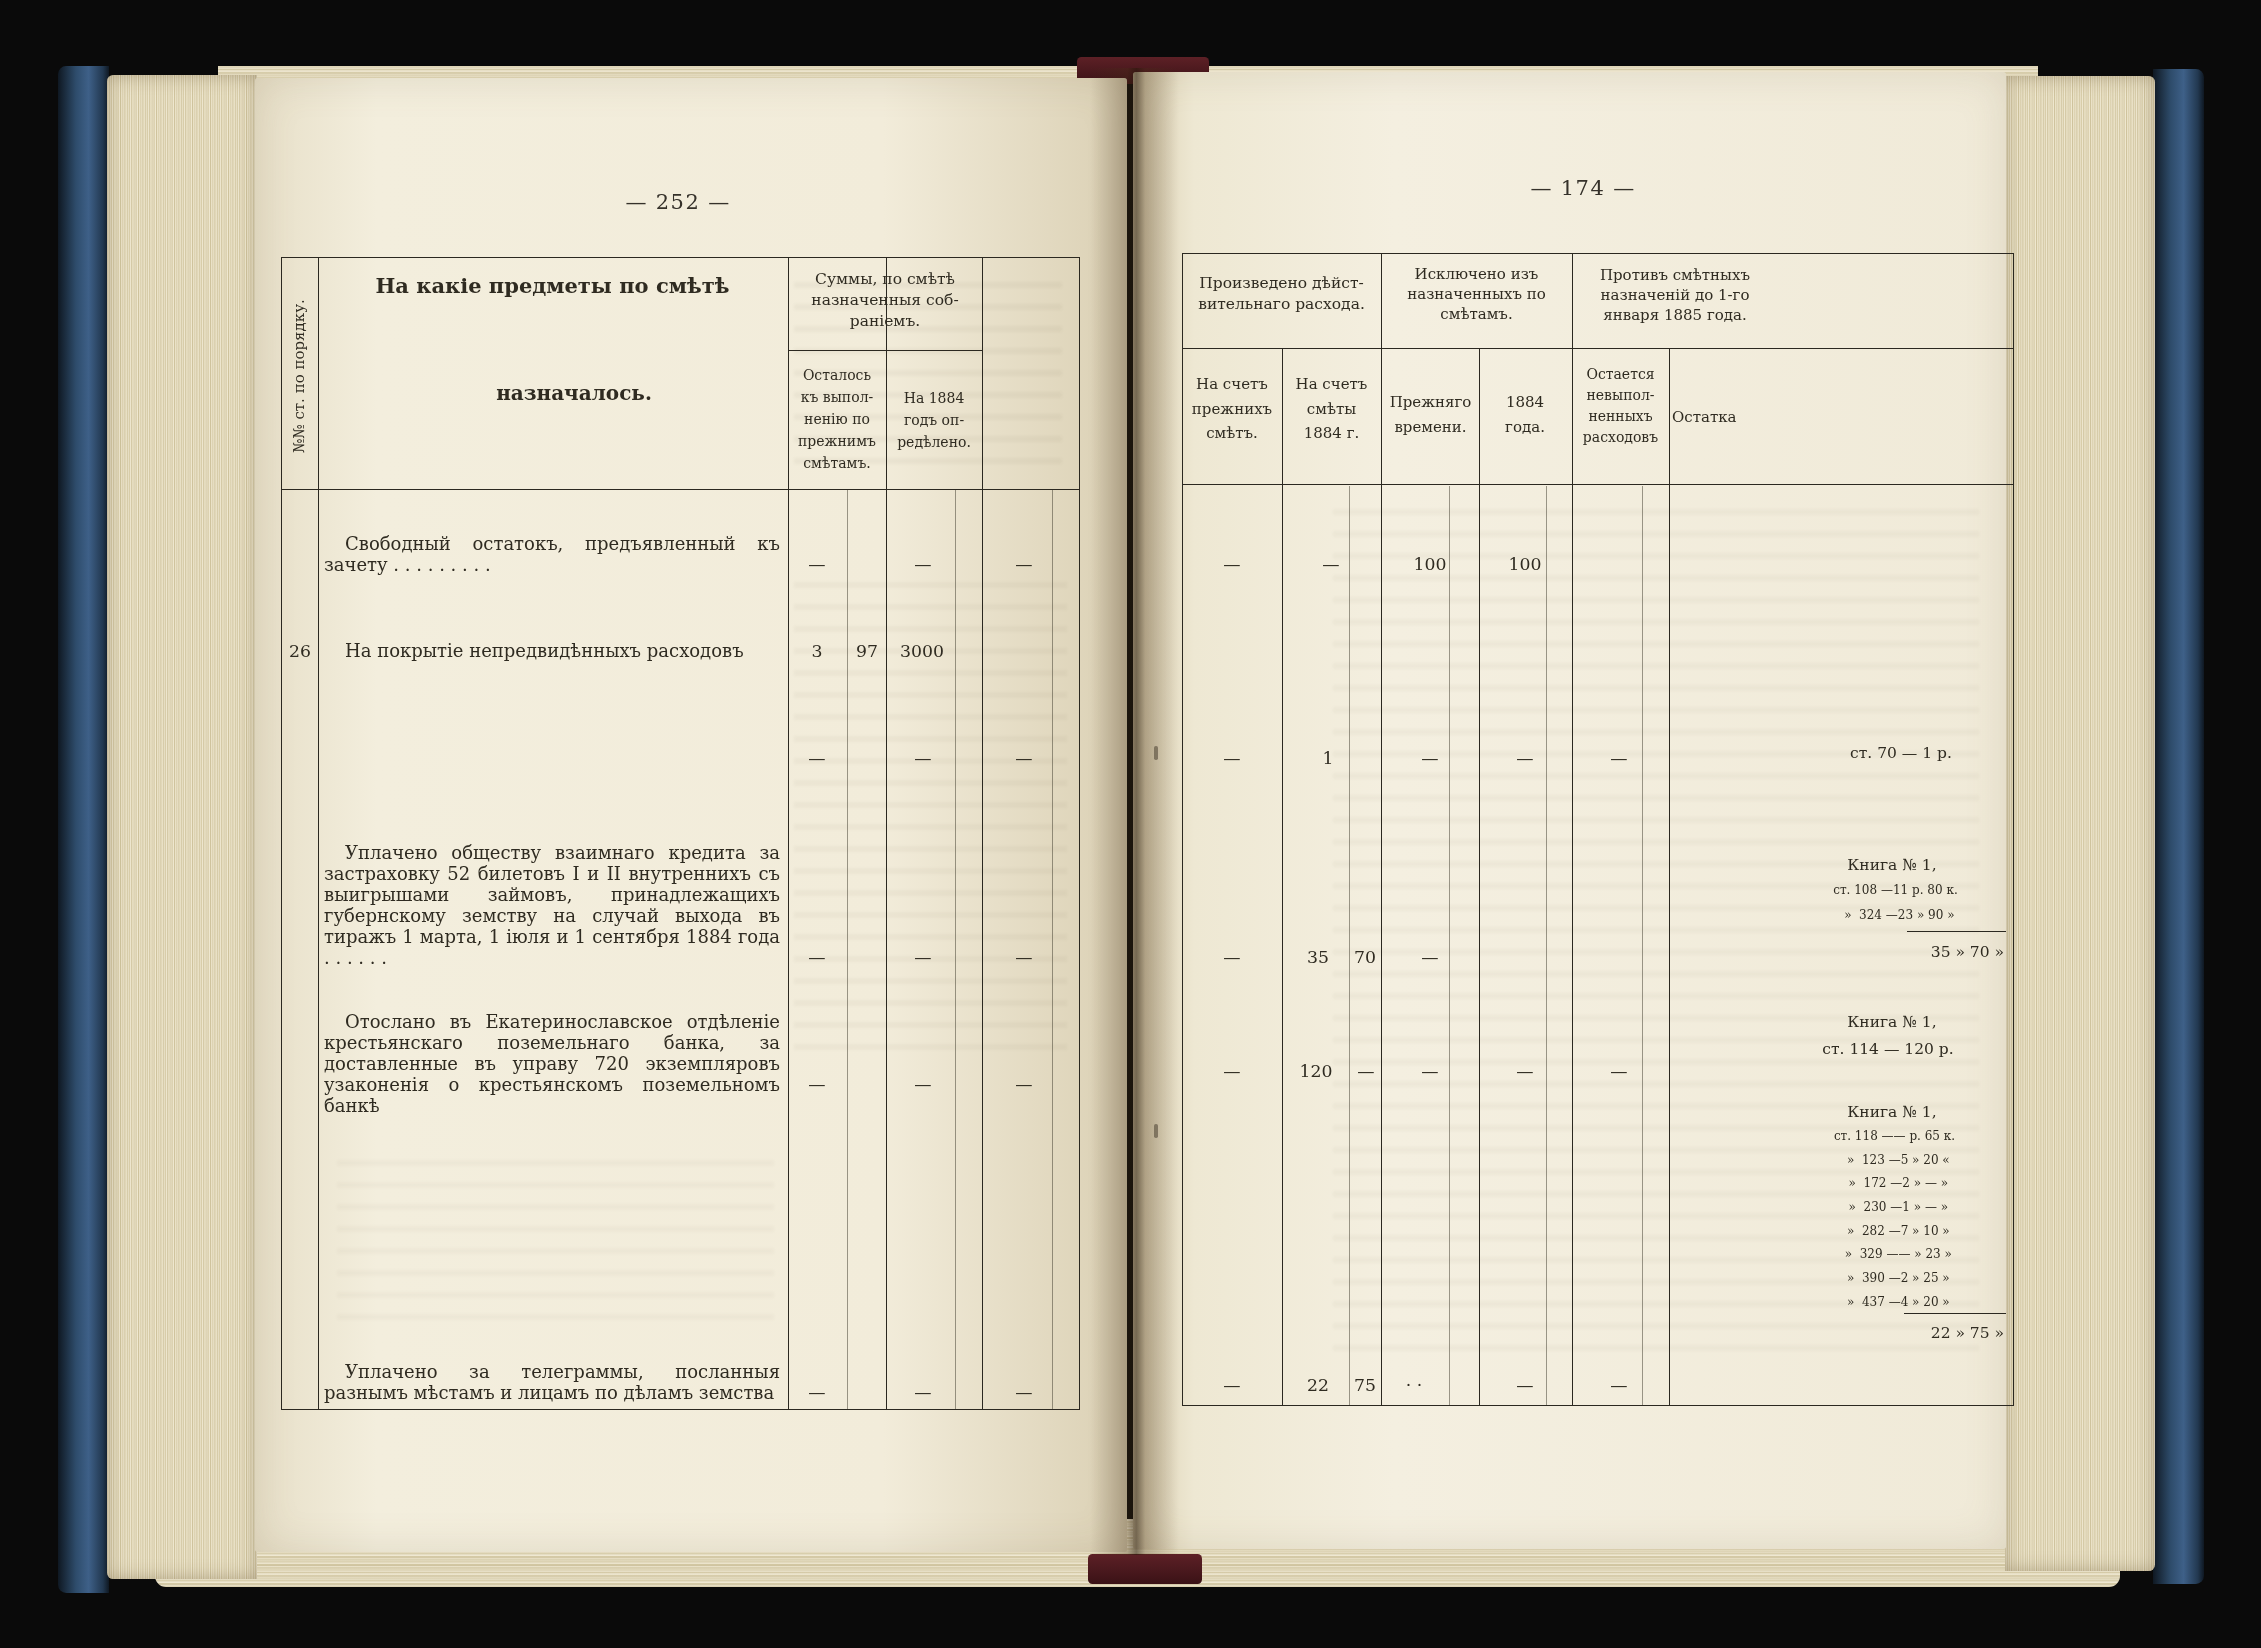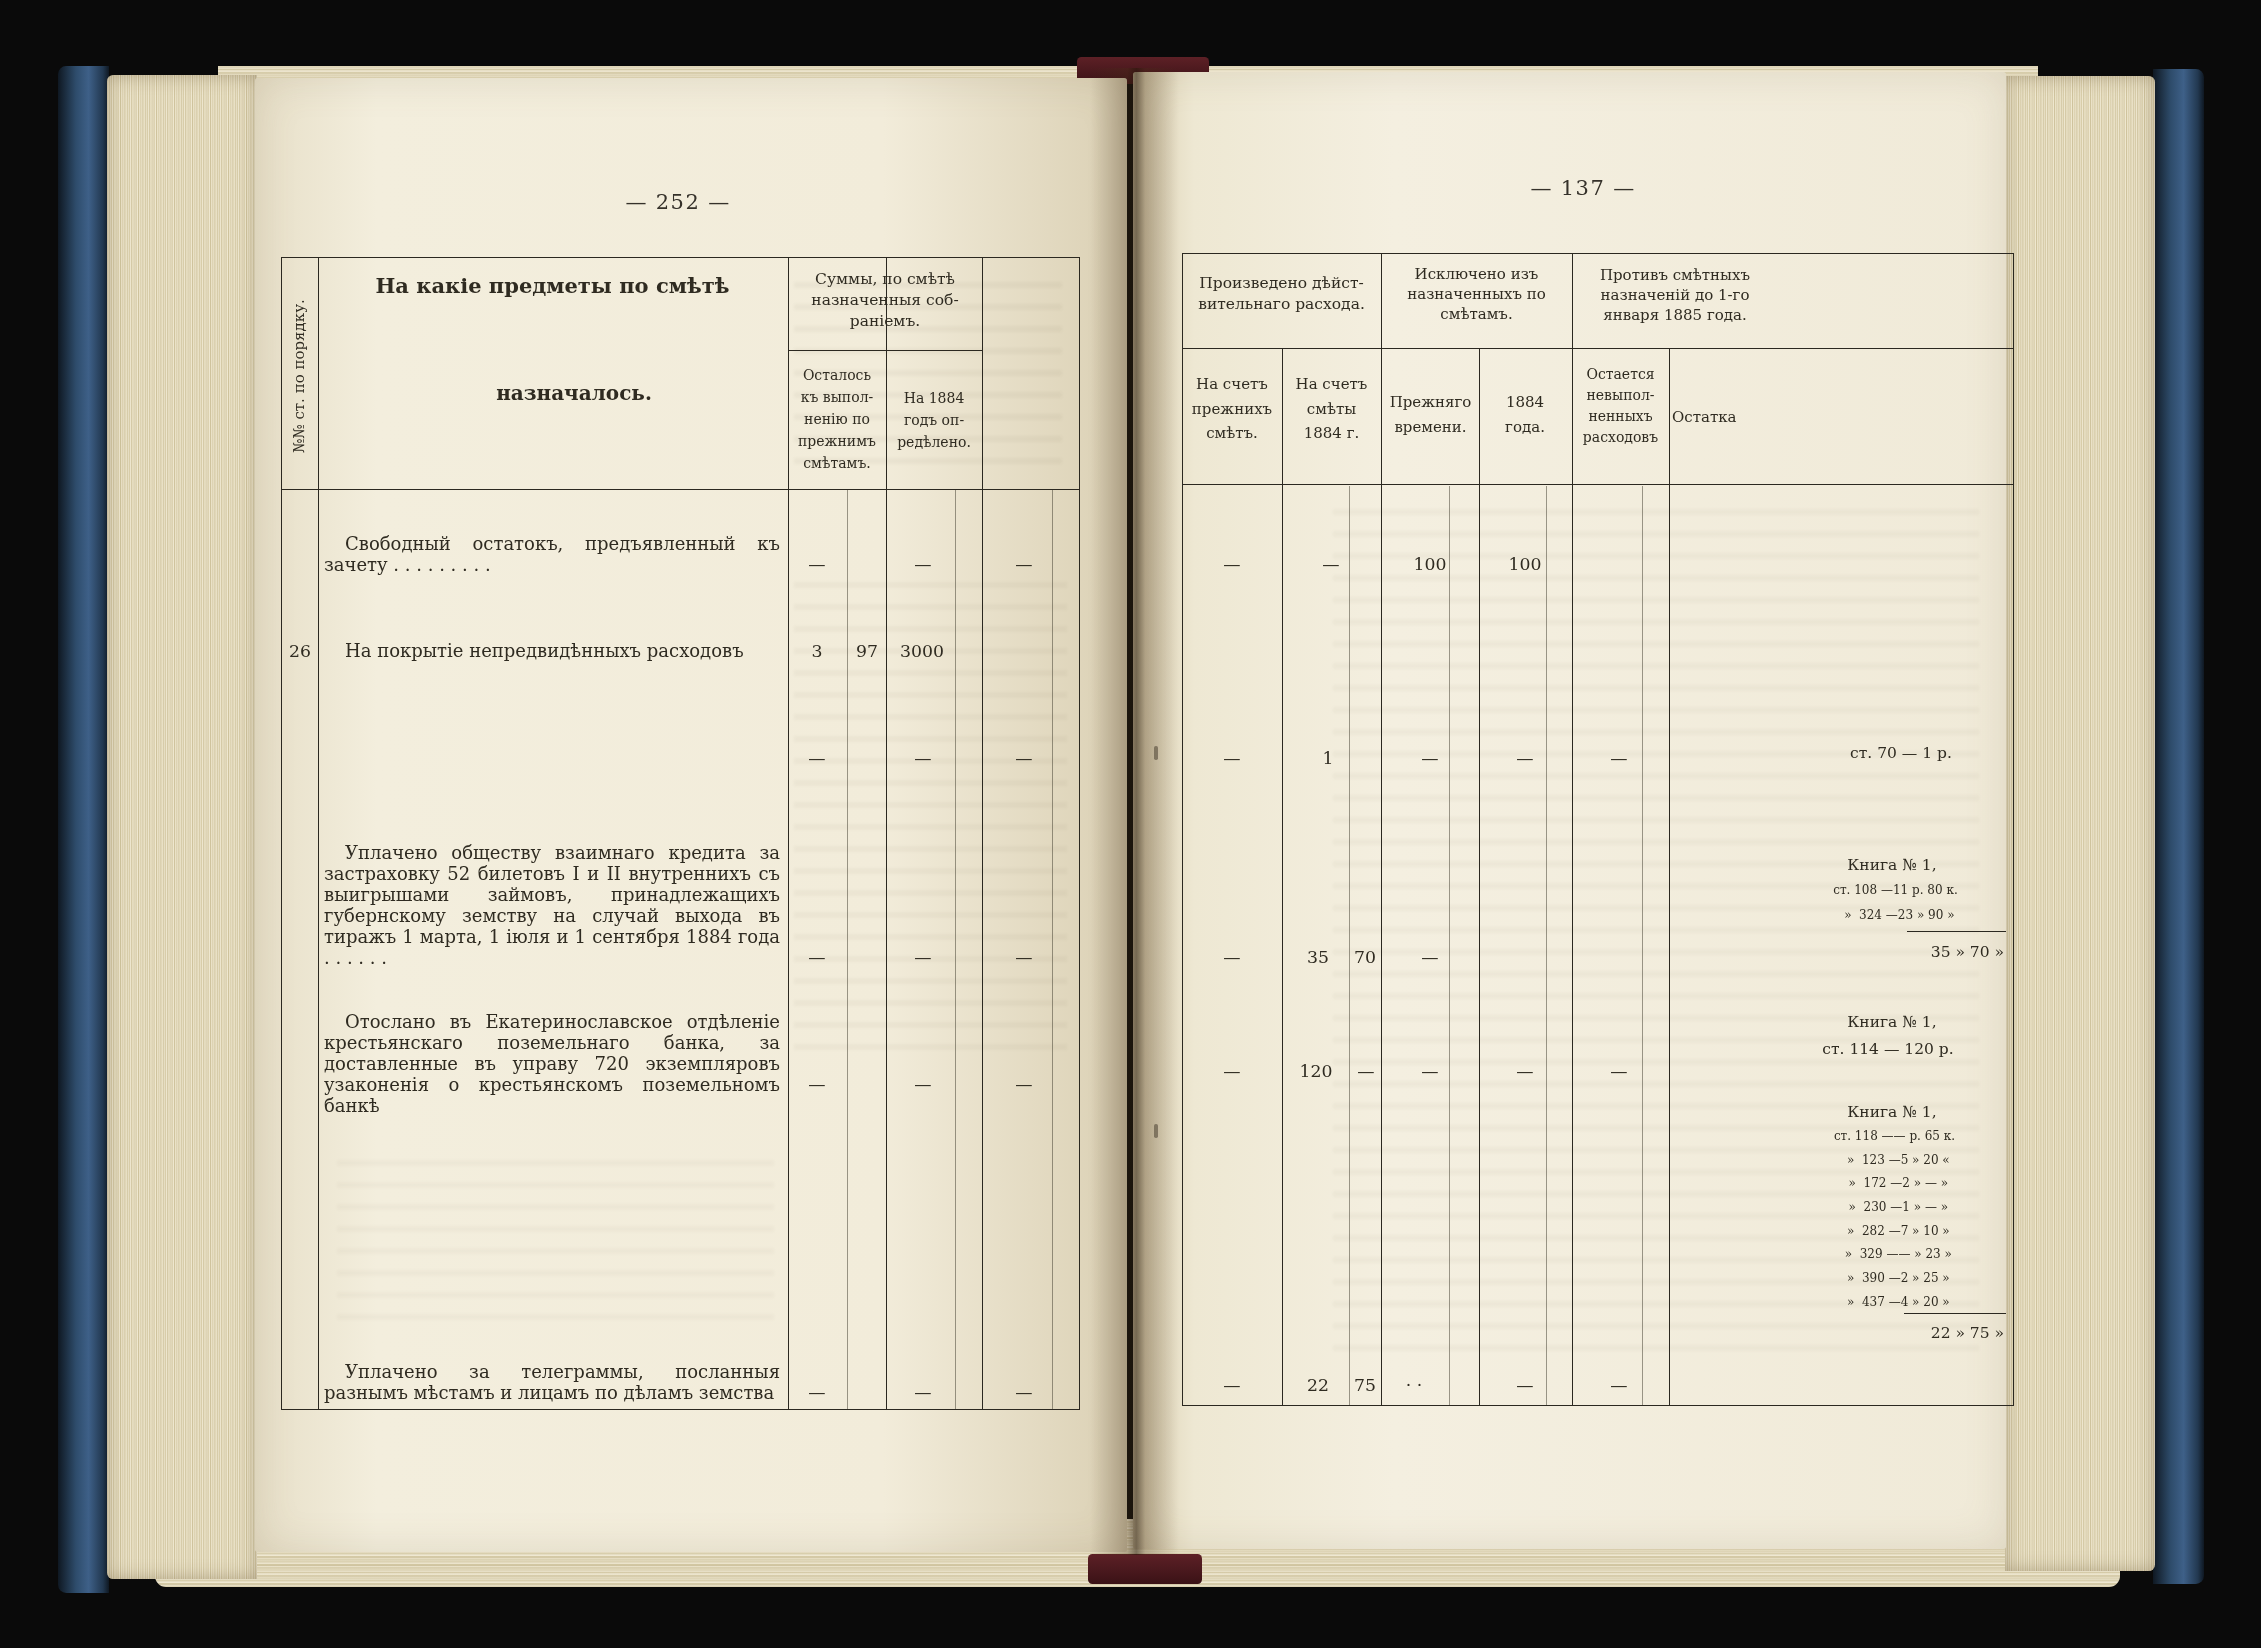--- a/index.html
+++ b/index.html
@@ -114,21 +114,21 @@
   <div class="cell" style="left:1024px;top:947px">—</div>
 
   <div class="cell" style="left:817px;top:1074px">—</div>
   <div class="cell" style="left:923px;top:1074px">—</div>
   <div class="cell" style="left:1024px;top:1074px">—</div>
 
   <div class="cell" style="left:817px;top:1382px">—</div>
   <div class="cell" style="left:923px;top:1382px">—</div>
   <div class="cell" style="left:1024px;top:1382px">—</div>
 
-  <div class="pageno" style="left:1583px;top:176px">— 137 —</div>
+  <div class="pageno" style="left:1583px;top:176px">— 174 —</div>
 
   <div class="box" style="left:1182px;top:253px;width:832px;height:1153px"></div>
   <div class="vl" style="left:1381px;top:253px;height:1153px"></div>
   <div class="vl" style="left:1572px;top:253px;height:1153px"></div>
   <div class="vl" style="left:1282px;top:348px;height:1058px"></div>
   <div class="vl" style="left:1479px;top:348px;height:1058px"></div>
   <div class="vl" style="left:1669px;top:348px;height:1058px"></div>
   <div class="hl" style="left:1182px;top:348px;width:832px"></div>
   <div class="hl" style="left:1182px;top:484px;width:832px"></div>
   <div class="vl thin" style="left:1349px;top:486px;height:919px"></div>

